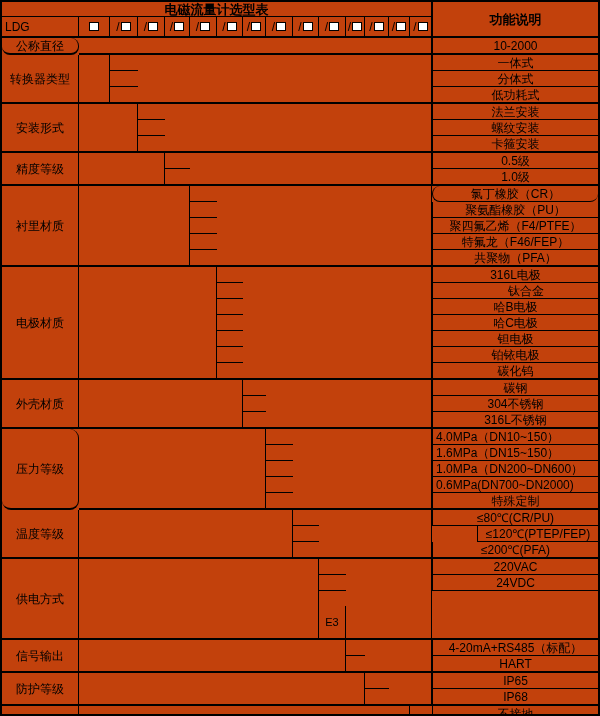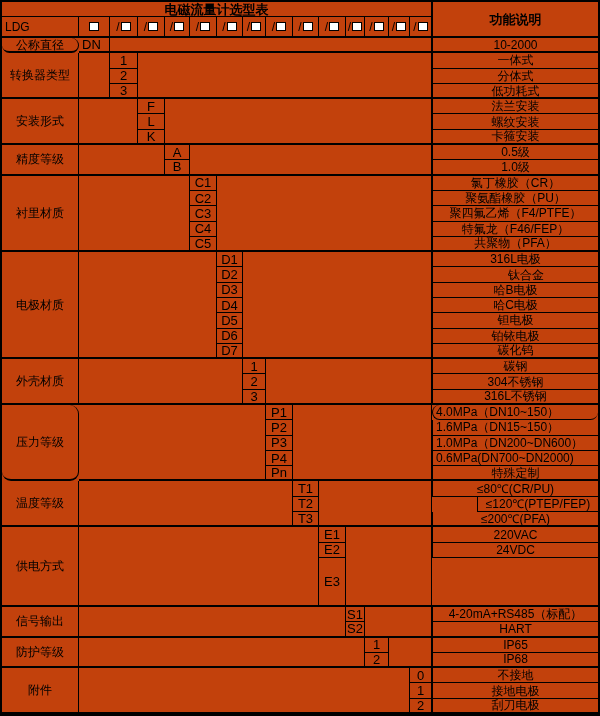--- a/index.html
+++ b/index.html
@@ -14,21 +14,21 @@
   }
   .cell {
     display: flex; align-items: center; justify-content: center;
     font-size: 12px; line-height: 1;
     border-right: 1px solid #000; border-bottom: 1px solid #000;
     overflow: hidden; white-space: nowrap;
   }
   .left  { justify-content: flex-start; padding-left: 3px; }
   .thick { border-bottom-width: 2px; }
   .desc  { border-left: 1px solid #000; border-right: none; }
-  .code  { font-size: 13px; }
+  .code  { font-size: 11px; margin-top: 15px; }
   .title-cell { font-weight: bold; font-size: 13px; }
   .slash { font-size: 12px; margin-right: 1px; }
   .box   { width: 10px; height: 9px; border: 1px solid #000; display: inline-block; background: #fff; }
 </style>
 </head>
 <body>
 
 <div id="grid">
   <div class="cell title-cell" style="grid-column:1/16; grid-row:1;">电磁流量计选型表</div>
   <div class="cell title-cell desc thick" style="grid-column:16/17; grid-row:1/3;">功能说明</div>
@@ -114,21 +114,21 @@
     <div class="cell thick" style="grid-area: 10 / 2 / 12 / 5;"></div>
     <div class="cell thick" style="grid-area: 10 / 6 / 12 / 16;"></div>
     <div class="cell code" style="grid-area: 10 / 5 / 11 / 6;">A</div>
     <div class="cell desc" style="grid-area: 10 / 16 / 11 / 17;">0.5级</div>
     <div class="cell code thick" style="grid-area: 11 / 5 / 12 / 6;">B</div>
     <div class="cell desc thick" style="grid-area: 11 / 16 / 12 / 17;">1.0级</div>
     <div class="cell thick" style="grid-area: 12 / 1 / 17 / 2;">衬里材质</div>
     <div class="cell thick" style="grid-area: 12 / 2 / 17 / 6;"></div>
     <div class="cell thick" style="grid-area: 12 / 7 / 17 / 16;"></div>
     <div class="cell code" style="grid-area: 12 / 6 / 13 / 7;">C1</div>
-    <div class="cell desc" style="grid-area: 12 / 16 / 13 / 17;">氯丁橡胶（CR）</div>
+    <div class="cell desc" style="grid-area: 12 / 16 / 13 / 17; border-radius: 8px;">氯丁橡胶（CR）</div>
     <div class="cell code" style="grid-area: 13 / 6 / 14 / 7;">C2</div>
     <div class="cell desc" style="grid-area: 13 / 16 / 14 / 17;">聚氨酯橡胶（PU）</div>
     <div class="cell code" style="grid-area: 14 / 6 / 15 / 7;">C3</div>
     <div class="cell desc" style="grid-area: 14 / 16 / 15 / 17;">聚四氟乙烯（F4/PTFE）</div>
     <div class="cell code" style="grid-area: 15 / 6 / 16 / 7;">C4</div>
     <div class="cell desc" style="grid-area: 15 / 16 / 16 / 17;">特氟龙（F46/FEP）</div>
     <div class="cell code thick" style="grid-area: 16 / 6 / 17 / 7;">C5</div>
     <div class="cell desc thick" style="grid-area: 16 / 16 / 17 / 17;">共聚物（PFA）</div>
     <div class="cell thick" style="grid-area: 17 / 1 / 24 / 2;">电极材质</div>
     <div class="cell thick" style="grid-area: 17 / 2 / 24 / 7;"></div>
@@ -153,21 +153,21 @@
     <div class="cell code" style="grid-area: 24 / 8 / 25 / 9;">1</div>
     <div class="cell desc" style="grid-area: 24 / 16 / 25 / 17;">碳钢</div>
     <div class="cell code" style="grid-area: 25 / 8 / 26 / 9;">2</div>
     <div class="cell desc" style="grid-area: 25 / 16 / 26 / 17;">304不锈钢</div>
     <div class="cell code thick" style="grid-area: 26 / 8 / 27 / 9;">3</div>
     <div class="cell desc thick" style="grid-area: 26 / 16 / 27 / 17;">316L不锈钢</div>
     <div class="cell thick" style="grid-area: 27 / 1 / 32 / 2; border-radius: 9px;">压力等级</div>
     <div class="cell thick" style="grid-area: 27 / 2 / 32 / 9;"></div>
     <div class="cell thick" style="grid-area: 27 / 10 / 32 / 16;"></div>
     <div class="cell code" style="grid-area: 27 / 9 / 28 / 10;">P1</div>
-    <div class="cell desc left" style="grid-area: 27 / 16 / 28 / 17; border-radius: 8px;">4.0MPa（DN10~150）</div>
+    <div class="cell desc left" style="grid-area: 27 / 16 / 28 / 17;">4.0MPa（DN10~150）</div>
     <div class="cell code" style="grid-area: 28 / 9 / 29 / 10;">P2</div>
     <div class="cell desc left" style="grid-area: 28 / 16 / 29 / 17;">1.6MPa（DN15~150）</div>
     <div class="cell code" style="grid-area: 29 / 9 / 30 / 10;">P3</div>
     <div class="cell desc left" style="grid-area: 29 / 16 / 30 / 17;">1.0MPa（DN200~DN600）</div>
     <div class="cell code" style="grid-area: 30 / 9 / 31 / 10;">P4</div>
     <div class="cell desc left" style="grid-area: 30 / 16 / 31 / 17;">0.6MPa(DN700~DN2000)</div>
     <div class="cell code thick" style="grid-area: 31 / 9 / 32 / 10;">Pn</div>
     <div class="cell thick" style="grid-area: 32 / 1 / 35 / 2;">温度等级</div>
     <div class="cell desc thick" style="grid-area: 31 / 16 / 32 / 17;">特殊定制</div>
     <div class="cell thick" style="grid-area: 32 / 2 / 35 / 10;"></div>

